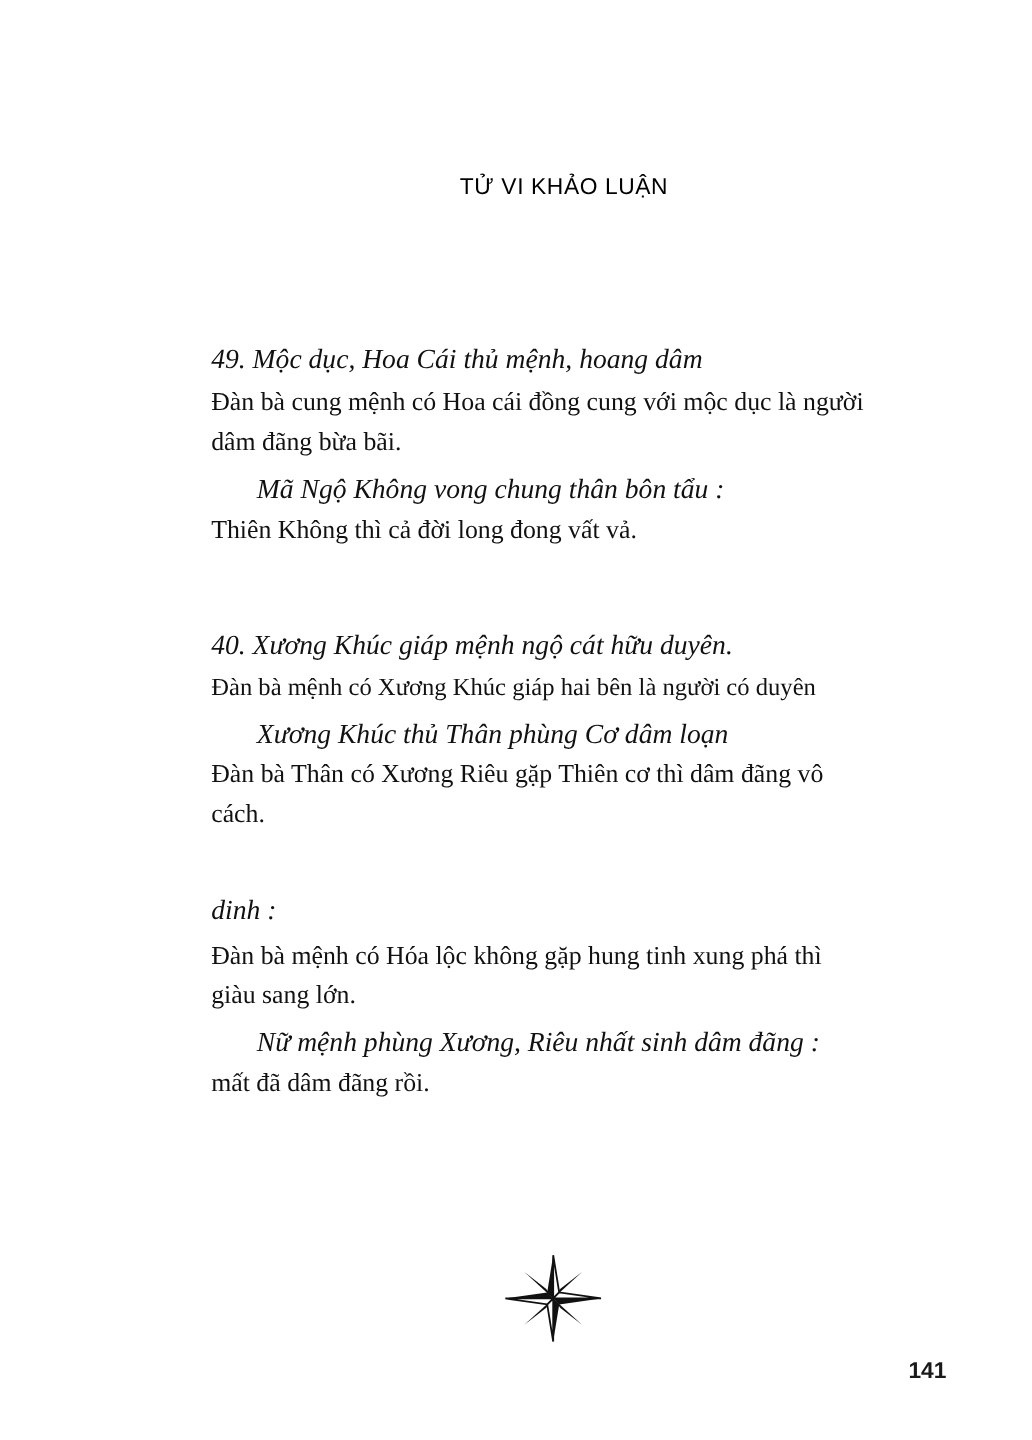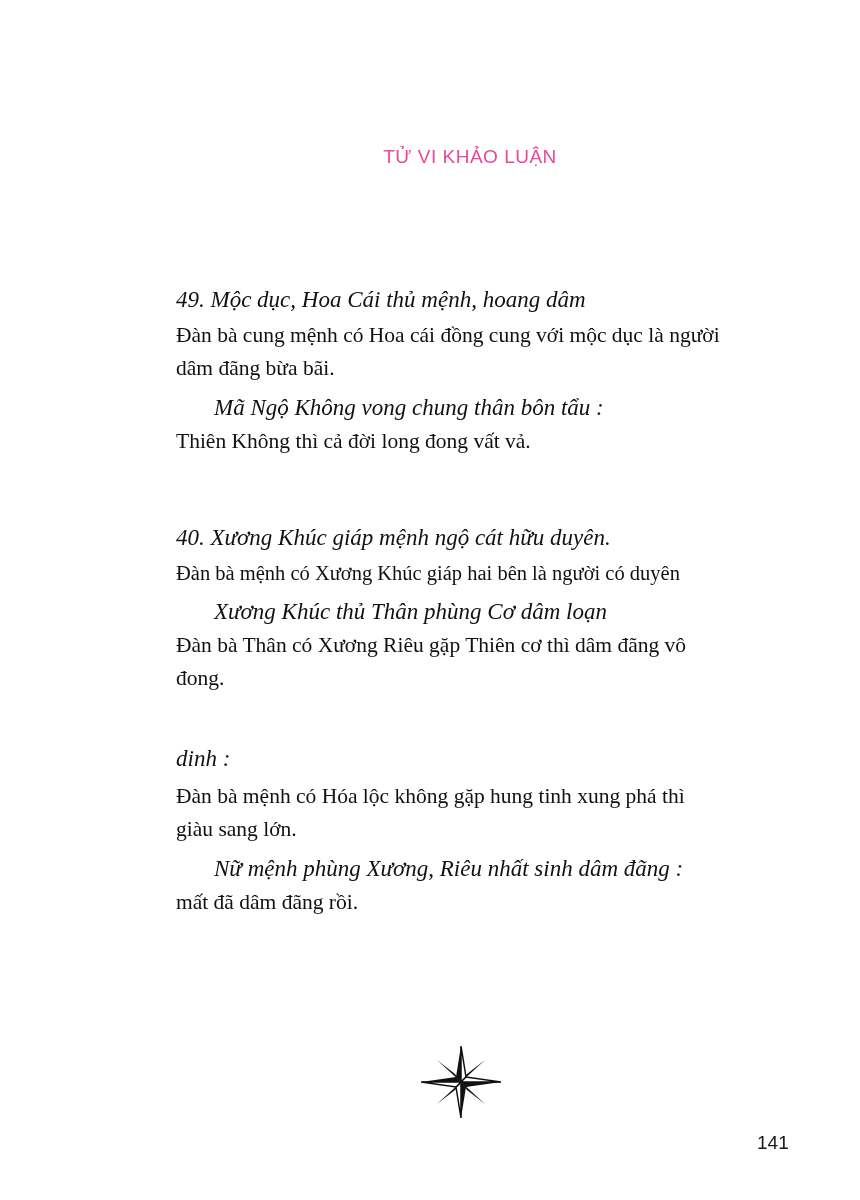--- a/index.html
+++ b/index.html
@@ -1,28 +1,28 @@
 <!DOCTYPE html>
 <html><head>
   <meta charset="utf-8">
   <style>
     html, body { margin: 0; padding: 0; background: #ffffff; }
     body { width: 860px; height: 1200px; position: relative; overflow: hidden;
            font-family: "Liberation Serif", serif; color: #111111; }
     .page { position: absolute; left: 0; top: 0; width: 860px; height: 1200px; }
     .running-head { position: absolute; top: 146px; left: 0; width: 860px; text-align: center;
                     font-family: "Liberation Sans", sans-serif; font-size: 19px; letter-spacing: 0.5px;
-                    color: #ec4899; margin-left: 80px; width: 780px; text-align: center; }
+                    color: #000000; margin-left: 80px; width: 780px; text-align: center; }
     .block { position: absolute; left: 176px; width: 650px; }
     .para { font-size: 21.5px; line-height: 33px; margin: 0; font-weight: 500; }
     .heading { font-size: 23px; line-height: 34px; font-style: italic; margin: 0; }
     .subheading { font-size: 23px; line-height: 34px; font-style: italic; margin: 0; padding-left: 38px; }
     .ornament { position: absolute; left: 421px; top: 1044px; width: 80px; height: 76px; }
     .page-number { position: absolute; left: 757px; top: 1132px; font-family: "Liberation Sans", sans-serif;
-                   font-size: 19px; font-weight: normal; color: #1a1a1a; }
+                   font-size: 19px; font-weight: bold; color: #1a1a1a; }
   </style>
 </head>
 <body>
 
 <div class="page">
 
   <div class="running-head">TỬ VI KHẢO LUẬN</div>
 
 
   <div class="block" style="top:283px;">
@@ -31,21 +31,21 @@
     <p class="para">dâm đãng bừa bãi.</p>
     <p class="subheading" style="margin-top:6px;">Mã Ngộ Không vong chung thân bôn tẩu :</p>
     <p class="para">Thiên Không thì cả đời long đong vất vả.</p>
   </div>
 
   <div class="block" style="top:521px;">
     <p class="heading">40. Xương Khúc giáp mệnh ngộ cát hữu duyên.</p>
     <p class="para" style="margin-top:2px; font-size:20.5px;">Đàn bà mệnh có Xương Khúc giáp hai bên là người có duyên</p>
     <p class="subheading" style="margin-top:5px;">Xương Khúc thủ Thân phùng Cơ dâm loạn</p>
     <p class="para" style="margin-top:0px;">Đàn bà Thân có Xương Riêu gặp Thiên cơ thì dâm đãng vô</p>
-    <p class="para">đong.</p>
+    <p class="para">cách.</p>
   </div>
 
   <div class="block" style="top:742px;">
     <p class="heading">dinh :</p>
     <p class="para" style="margin-top:4px;">Đàn bà mệnh có Hóa lộc không gặp hung tinh xung phá thì</p>
     <p class="para">giàu sang lớn.</p>
     <p class="subheading" style="margin-top:6px;">Nữ mệnh phùng Xương, Riêu nhất sinh dâm đãng :</p>
     <p class="para">mất đã dâm đãng rồi.</p>
   </div>
 

